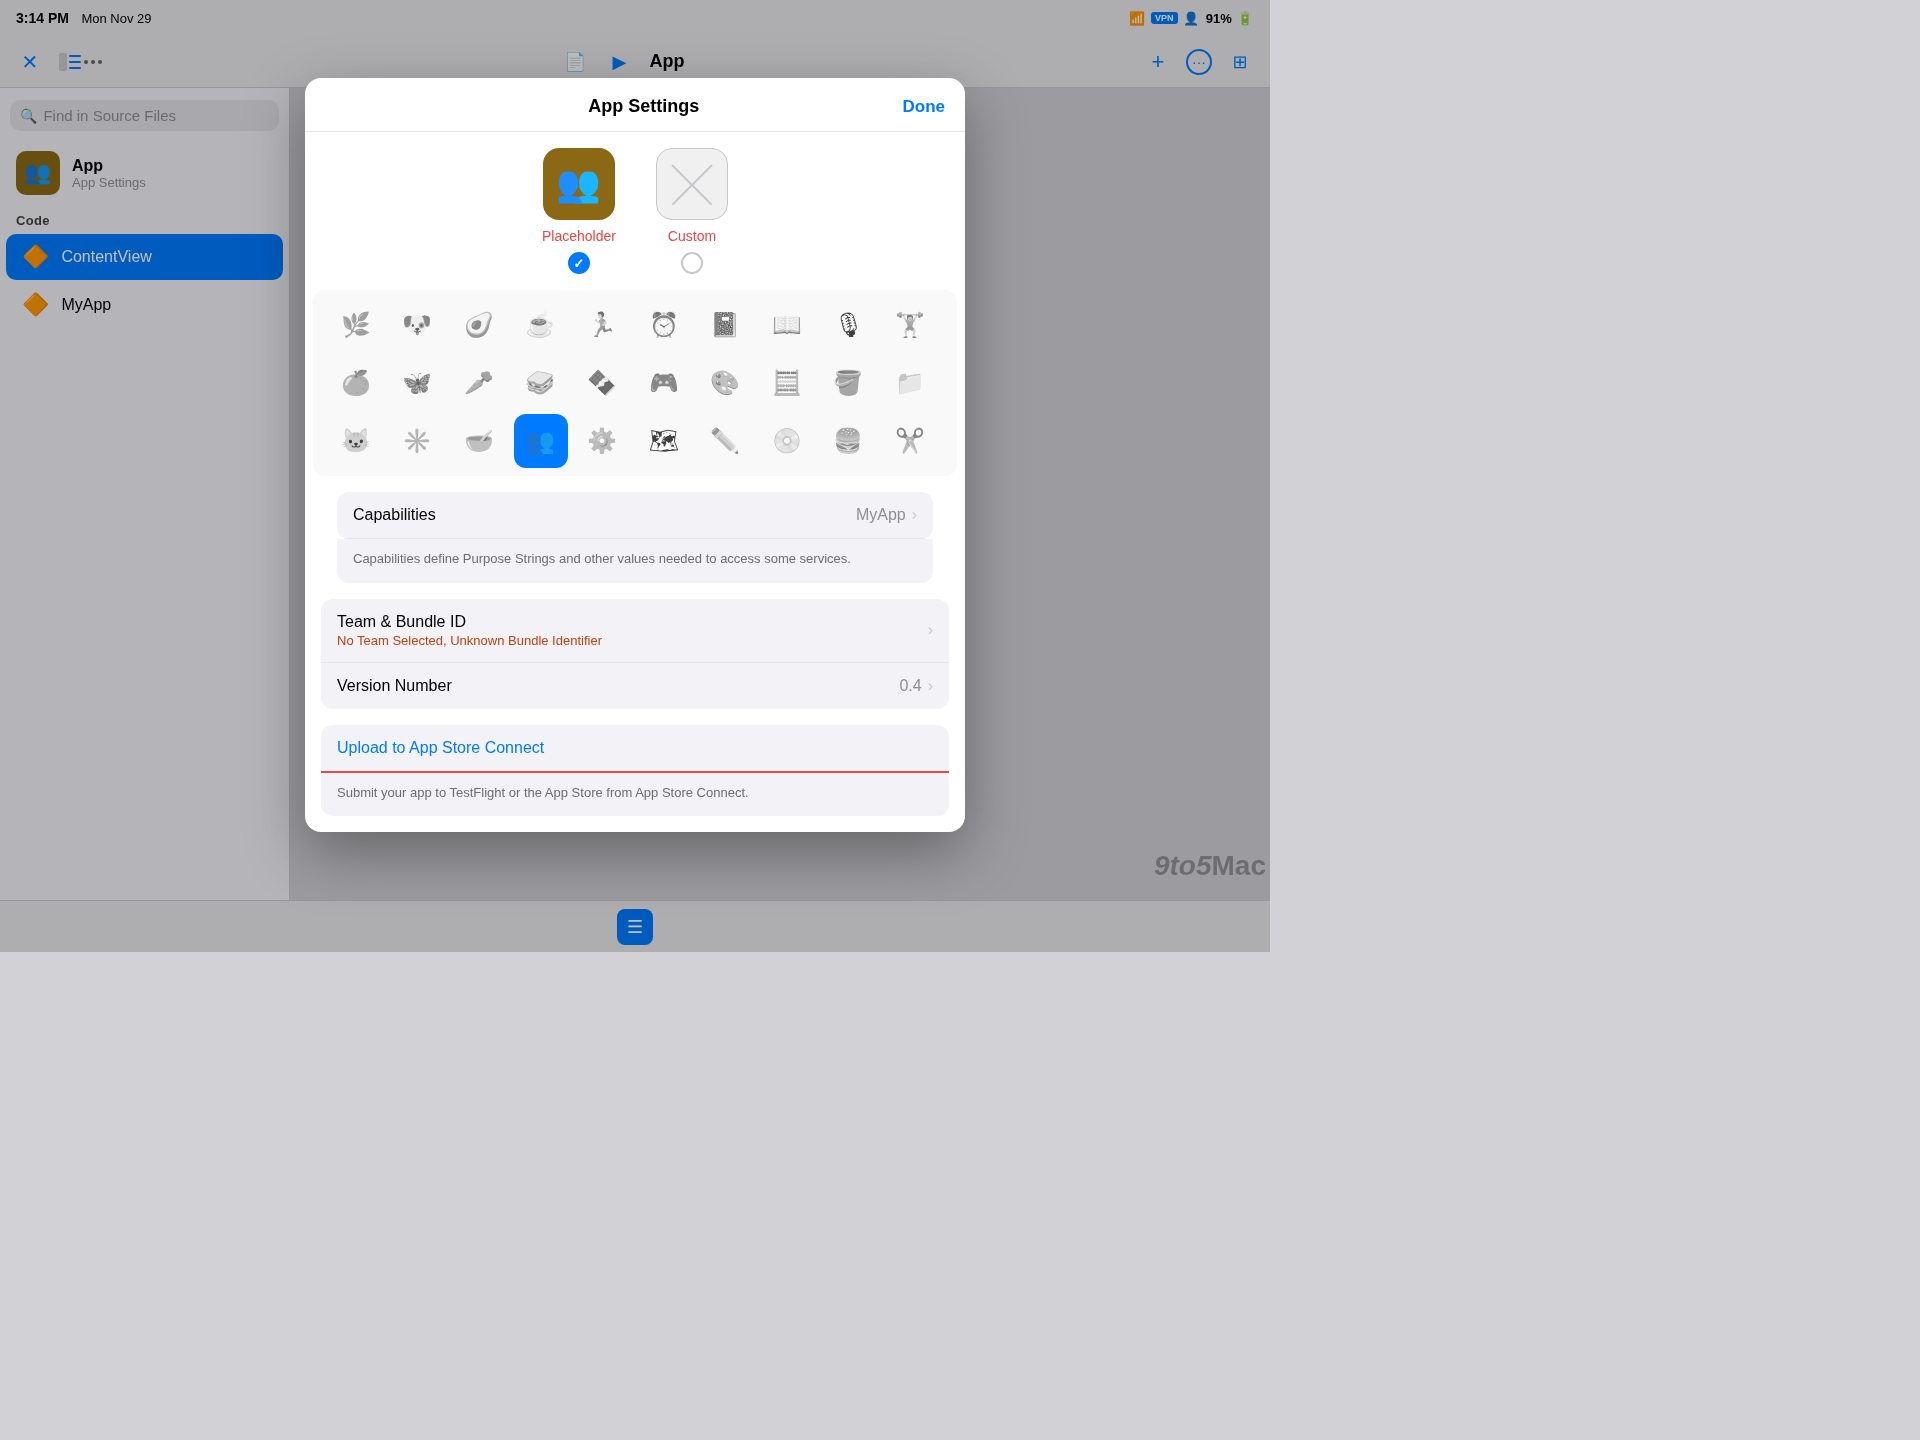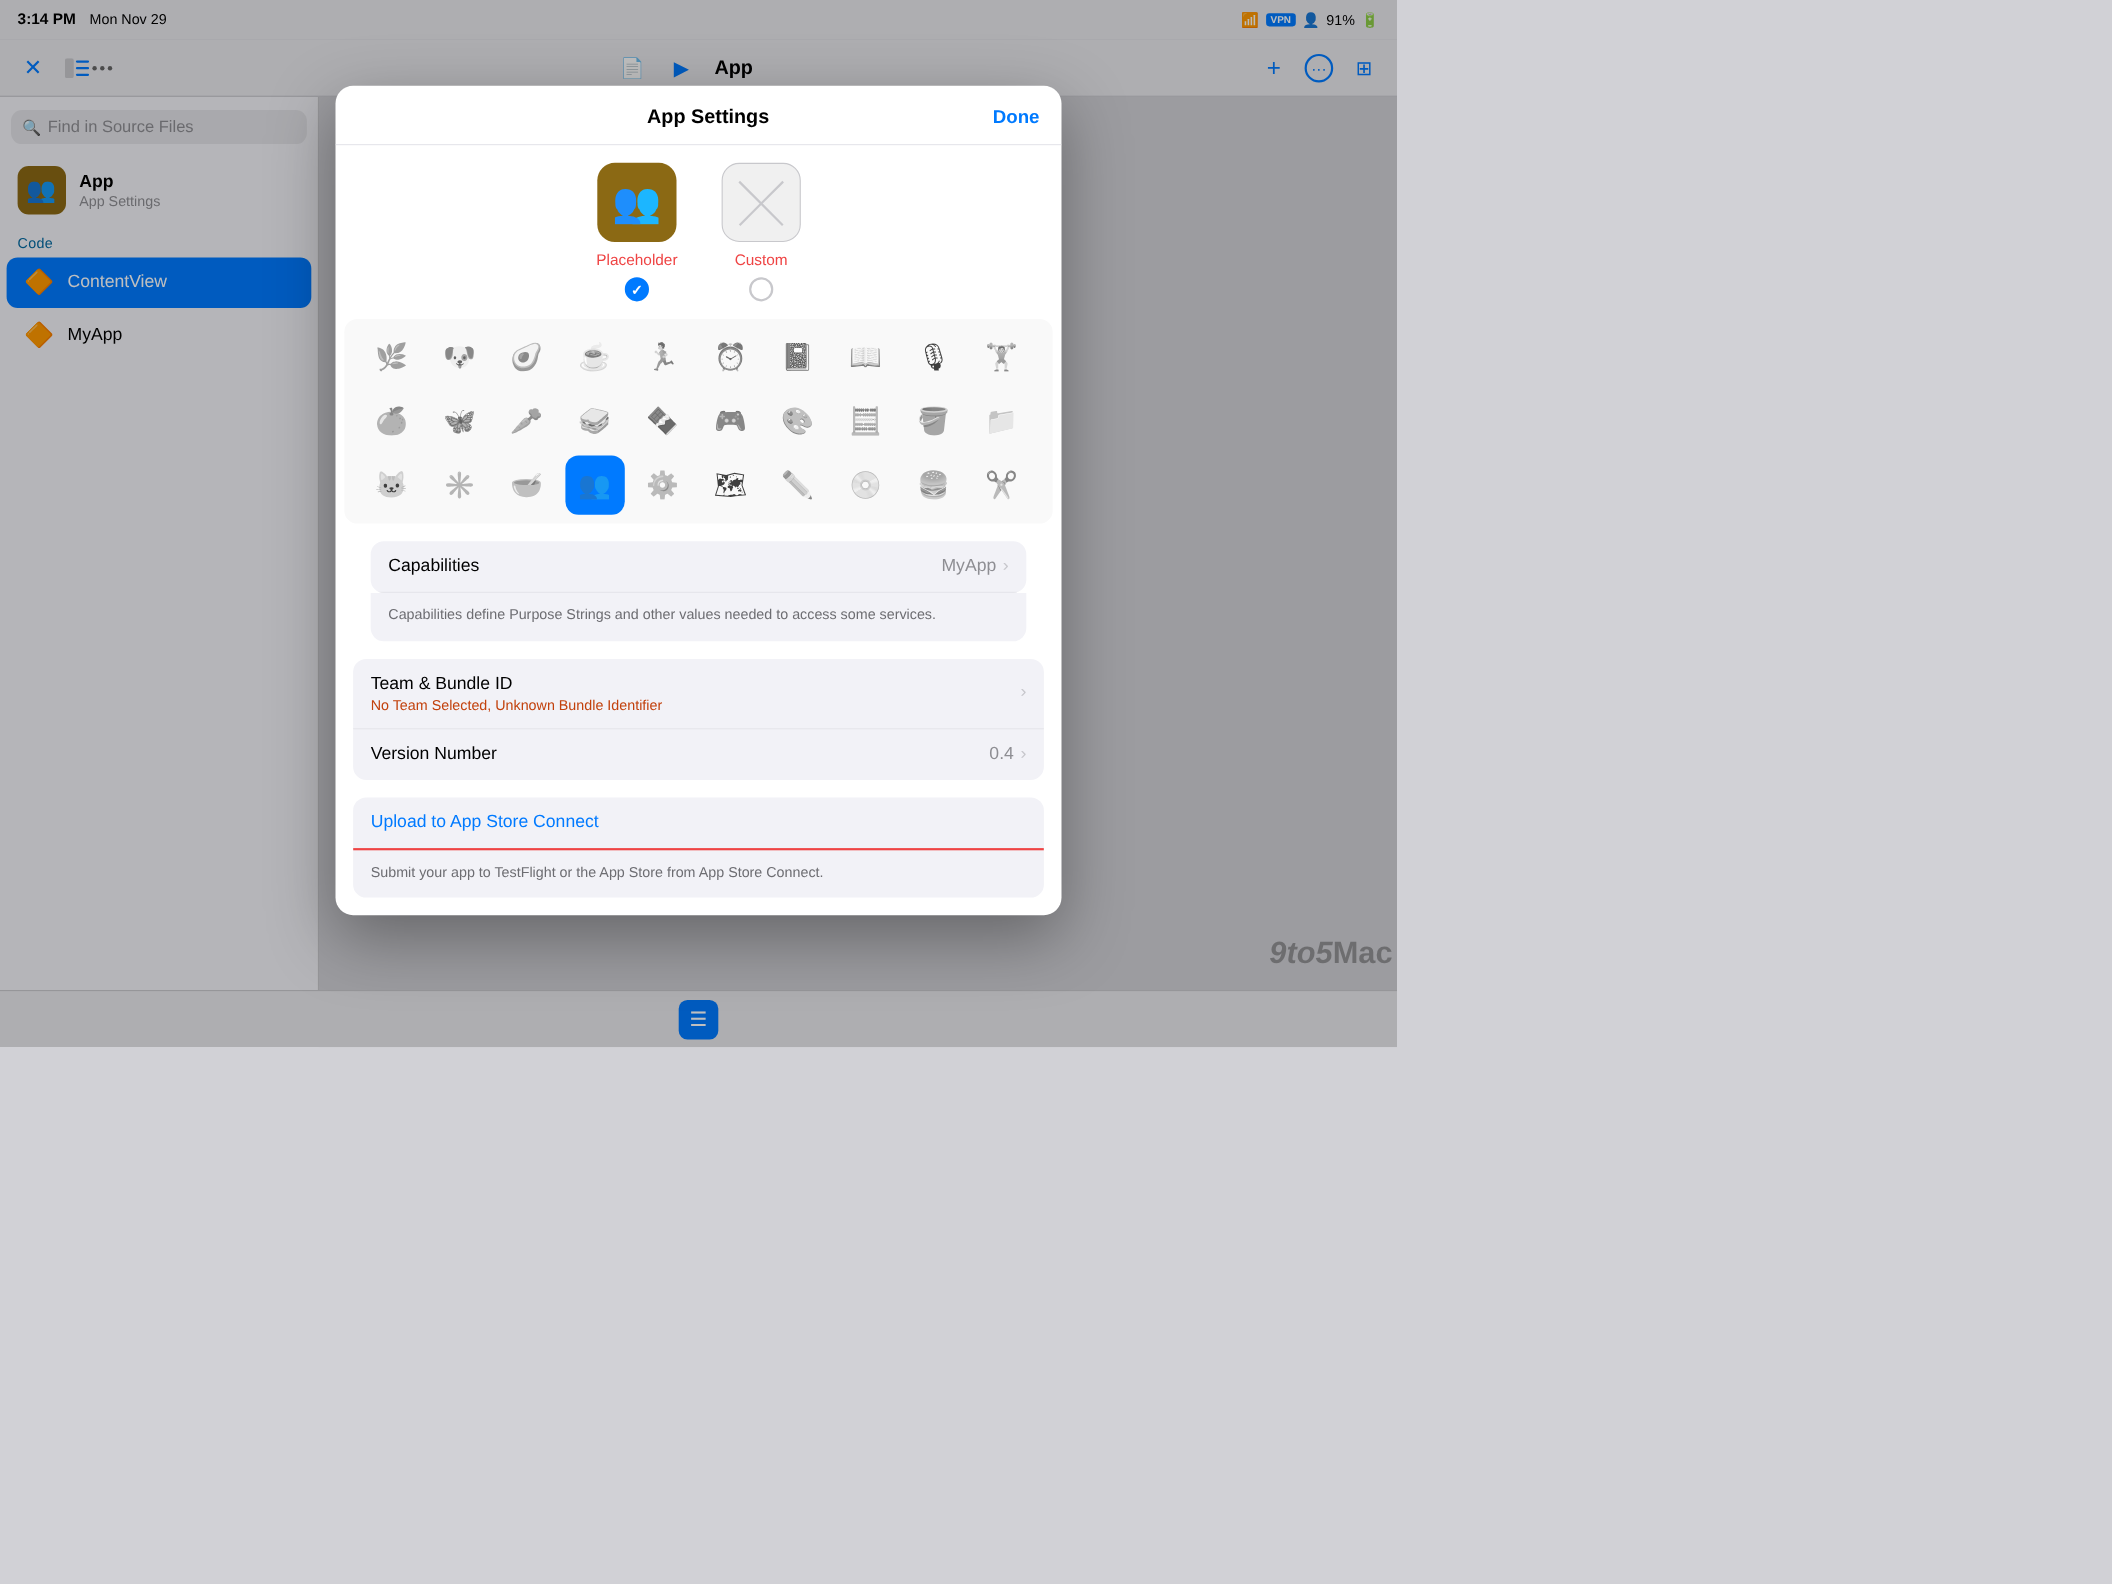--- a/index.html
+++ b/index.html
@@ -85,22 +85,22 @@
       display: flex;
       align-items: center;
       padding: 7px 10px;
       gap: 6px;
     }
     .search-bar-icon { color: #8e8e93; font-size: 14px; }
     .search-bar-text { color: #8e8e93; font-size: 15px; }
 
     .sidebar-section-label {
       font-size: 13px;
-      font-weight: 400;
-      color: #0369a1;
+      font-weight: 700;
+      color: #404040;
       padding: 10px 16px 4px;
       letter-spacing: 0.3px;
     }
     .sidebar-item {
       display: flex;
       align-items: center;
       padding: 10px 16px;
       gap: 12px;
       cursor: pointer;
       border-radius: 10px;
@@ -390,21 +390,21 @@
 
 <div class="status-bar">
   <div class="status-left">
     <span class="status-time">3:14 PM</span>
     <span style="margin-left:8px;font-size:13px;font-weight:500;">Mon Nov 29</span>
   </div>
   <div class="status-icons">
     <span style="font-size:13px;">📶</span>
     <span class="vpn-badge">VPN</span>
     <span style="font-size:13px;">👤</span>
-    <span style="font-size:13px;font-weight:400;">91%</span>
+    <span style="font-size:13px;font-weight:700;">91%</span>
     <span style="font-size:13px;">🔋</span>
   </div>
 </div>
 
 <div class="toolbar" style="display: flex; justify-content: space-between;">
   <div class="toolbar-left">
     <div class="toolbar-icon" style="color:#007aff;">✕</div>
     <div class="toolbar-icon">
       <svg width="22" height="18" viewBox="0 0 22 18" fill="none">
         <rect x="0" y="0" width="8" height="18" rx="2" fill="#c8c8cc"></rect>

